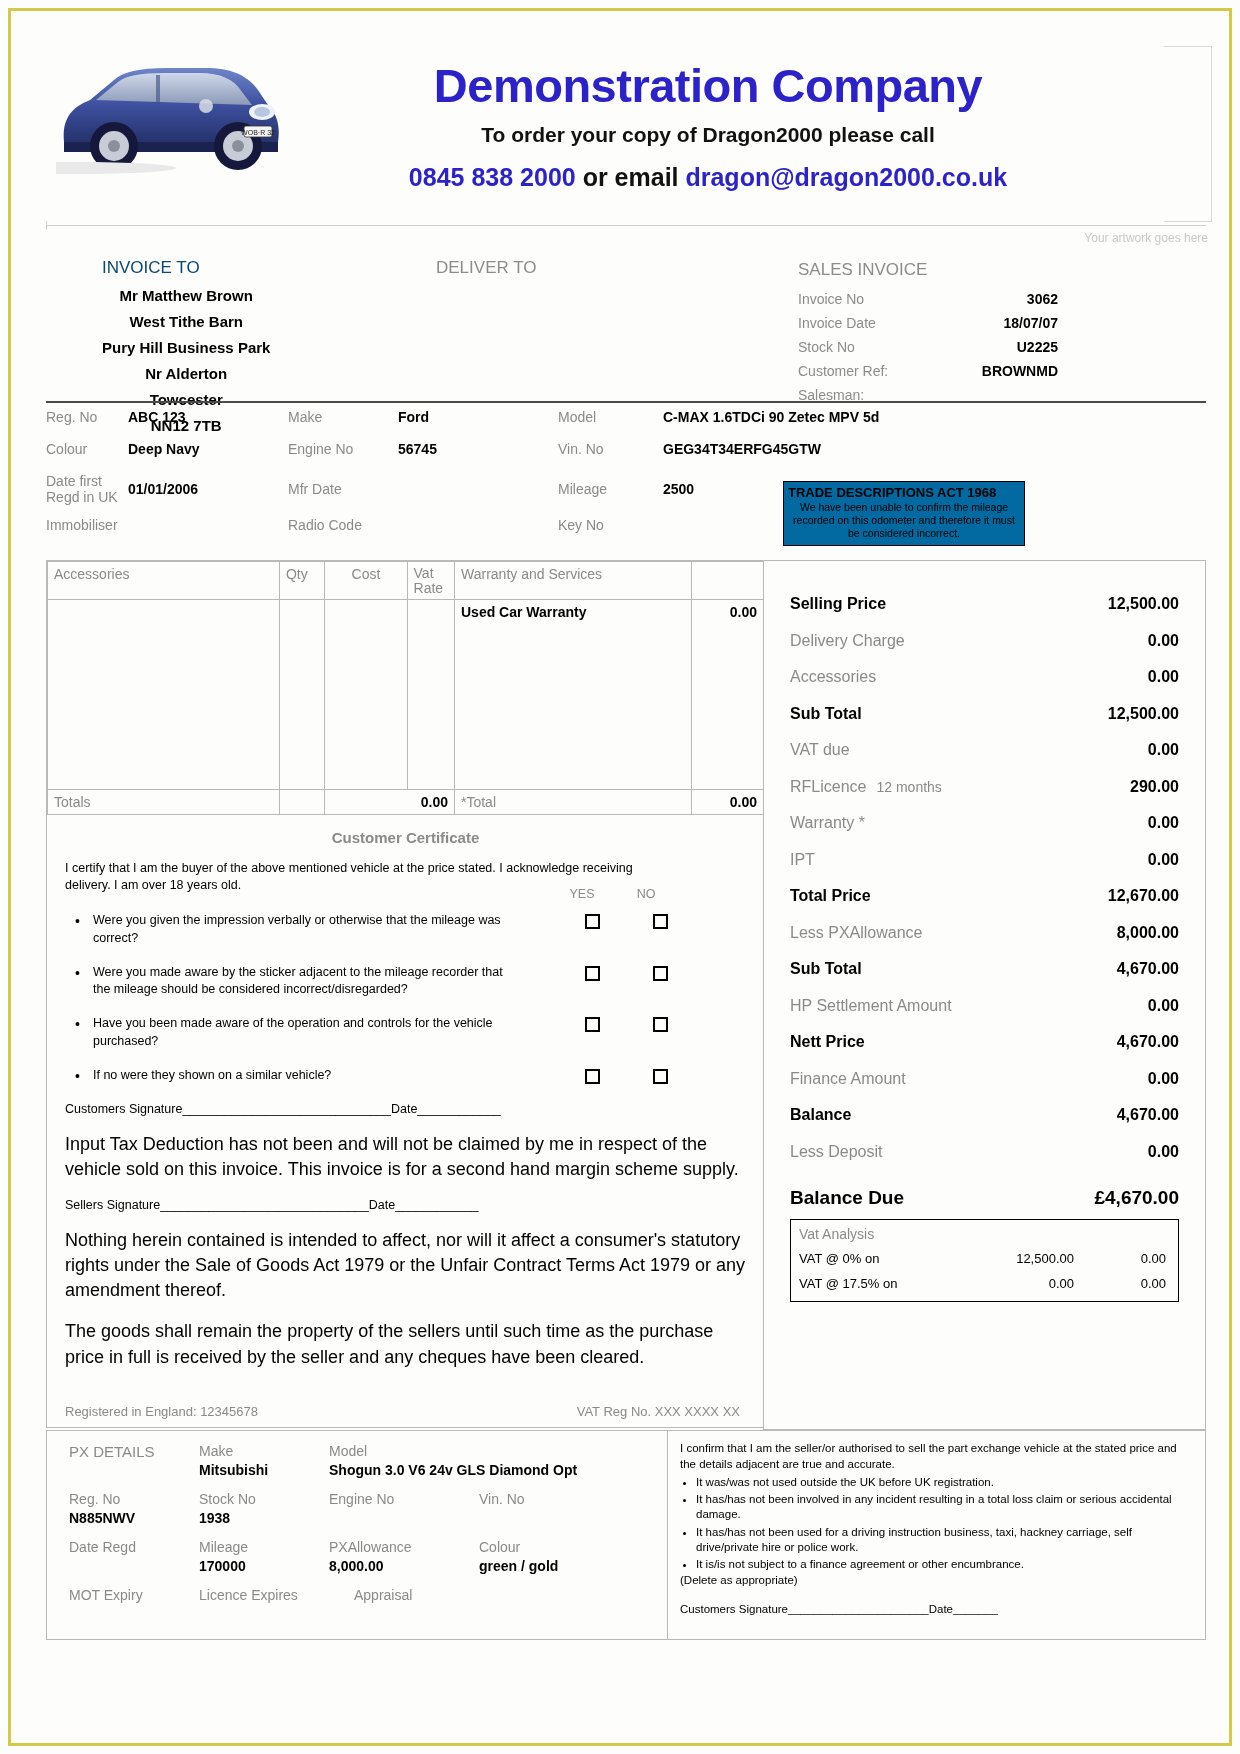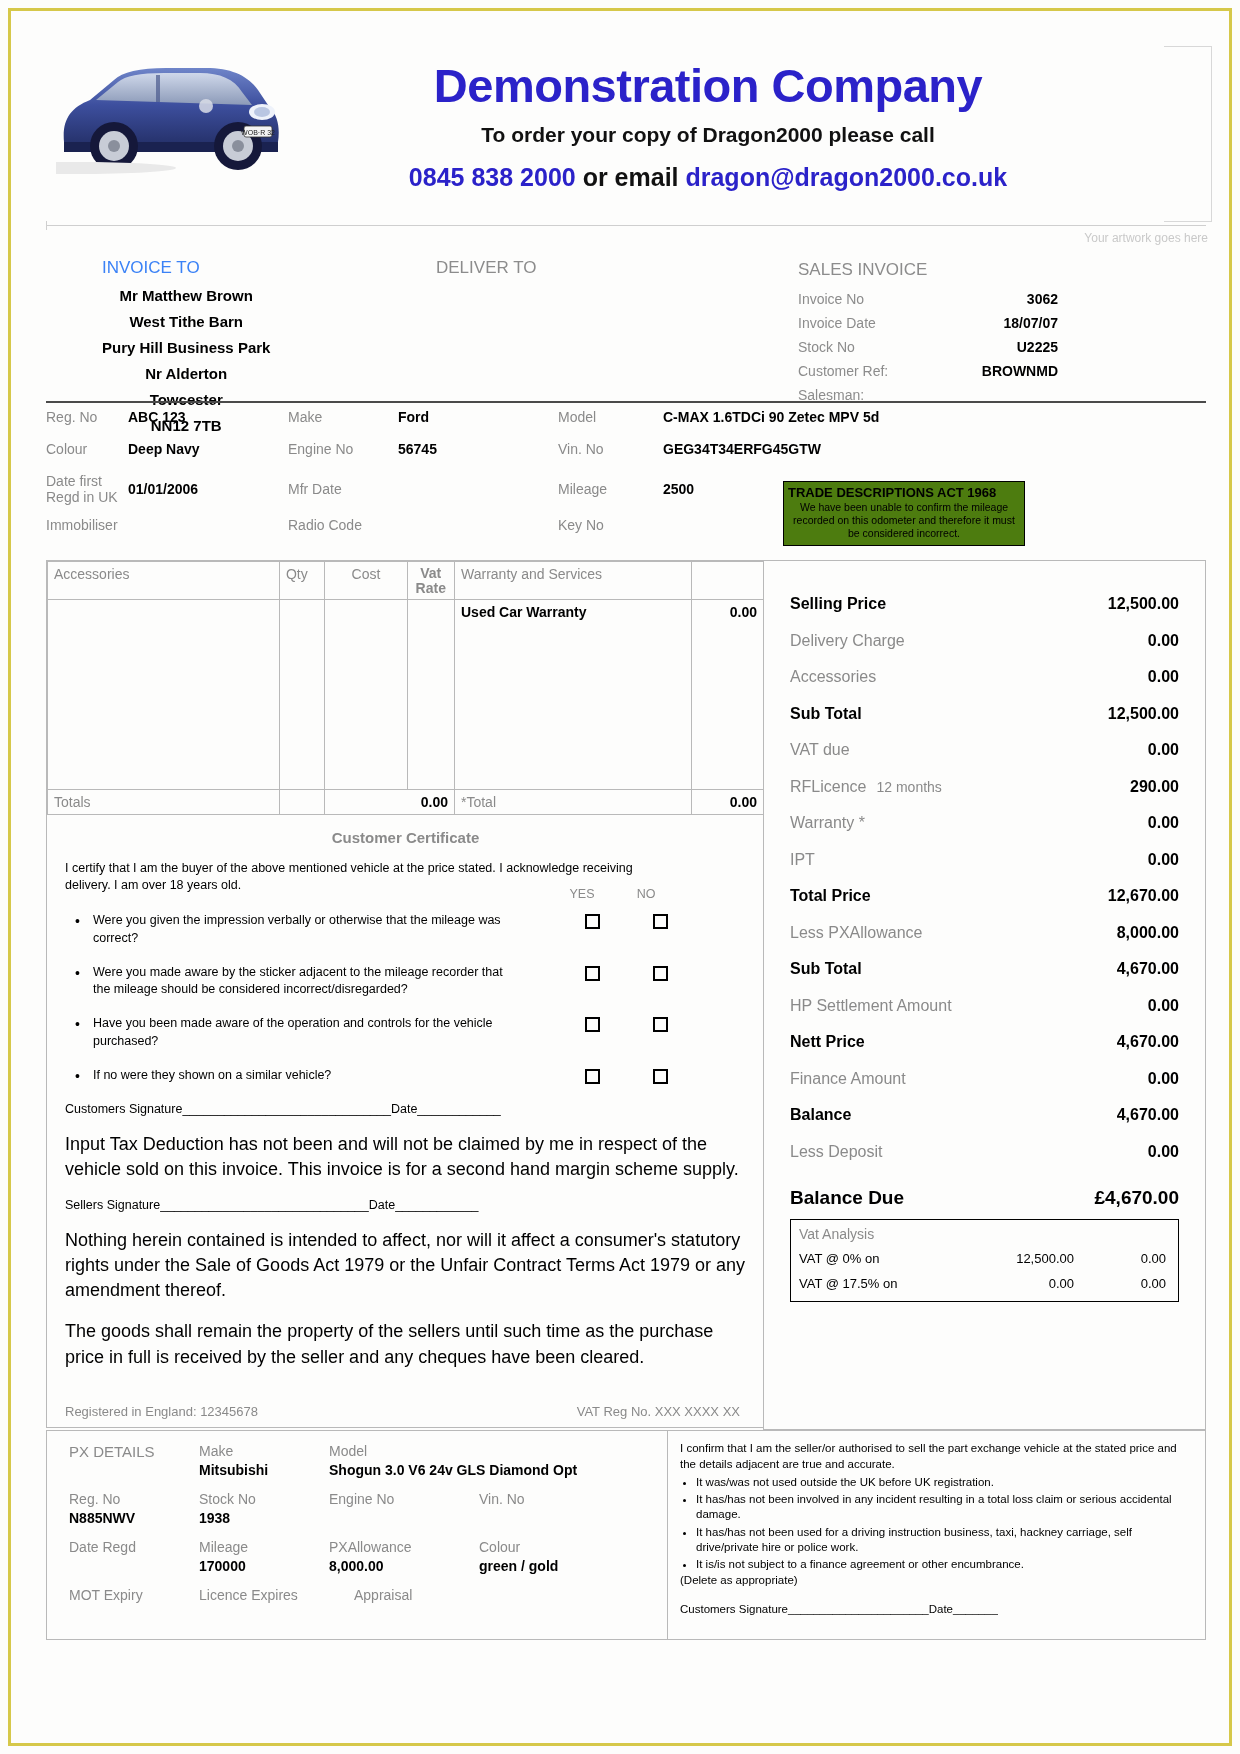--- a/index.html
+++ b/index.html
@@ -43,58 +43,58 @@
     background: #d8d8d8;
   }
   .artwork-bracket-top { position:absolute; right:10px; top:28px; width:48px; height:1px; background:#d8d8d8;}
   .artwork-bracket-bot { position:absolute; right:10px; top:203px; width:48px; height:1px; background:#d8d8d8;}
   .hr-top { position: absolute; left: 28px; top: 207px; width: 1160px; height: 1px; background: #cfcfcf; }
   .hr-top-tick { position:absolute; left:28px; top:203px; width:1px; height:9px; background:#cfcfcf;}
 
   
   .addr-area { position: absolute; left: 0; top: 212px; width: 1204px; height: 185px; }
   .invoice-to { position: absolute; left: 84px; top: 28px; }
-  .invoice-to .lbl { font-size: 17px; color: #3b82f6; }
+  .invoice-to .lbl { font-size: 17px; color: #0c4a6e; }
   .invoice-to .line { font-size: 15px; font-weight: bold; color: #000; margin-top: 9px; text-align: center; }
   .deliver-to { position: absolute; left: 418px; top: 28px; font-size: 17px; color: #8c8c8c; }
   .sales-inv { position: absolute; left: 780px; top: 30px; width: 260px; }
   .sales-inv .sihead { font-size: 17px; color: #8c8c8c; margin-bottom: 11px; }
   .si-row { display: flex; justify-content: space-between; font-size: 14px; margin-top: 8px; }
   .si-row .k { color: #8c8c8c; }
   .si-row .v { font-weight: bold; color: #000; }
 
   
   .veh { position: absolute; left: 28px; top: 383px; width: 1160px; }
   .veh-top-rule { width: 1160px; height: 2px; background: #4a4a4a; }
   .veh-grid { position: relative; padding-top: 6px; }
   .veh-row { display: flex; height: 32px; align-items: flex-start; }
   .vk { font-size: 14px; color: #8a8a8a; }
   .vv { font-size: 14px; font-weight: bold; color: #000; }
   .c1k { width: 82px; } .c1v { width: 160px; }
   .c2k { width: 110px; } .c2v { width: 160px; }
   .c3k { width: 105px; } .c3v { width: 350px; }
   .tda-box {
     position: absolute; left: 737px; top: 78px; width: 242px;
-    border: 1px solid #000; padding: 3px 4px 5px 4px; background: #4d7c0f;
+    border: 1px solid #000; padding: 3px 4px 5px 4px; background: #0369a1;
   }
   .tda-title { font-size: 13px; font-weight: bold; text-align: left; }
   .tda-body { font-size: 10.5px; text-align: center; line-height: 1.25; margin-top: 1px; }
 
   
   .lower { position: absolute; left: 28px; top: 542px; width: 1160px; height: 870px; }
   .left-panel { position: absolute; left: 0; top: 0; width: 717px; border-left: 1px solid #b9b9b9; border-top: 1px solid #b9b9b9; border-bottom:1px solid #b9b9b9; }
   .right-panel { position: absolute; left: 717px; top: 0; width: 443px; border-left: 1px solid #b9b9b9; border-right: 1px solid #b9b9b9; border-top:1px solid #b9b9b9; border-bottom:1px solid #b9b9b9; height: 870px;}
 
   
   table.acc { border-collapse: collapse; width: 717px; table-layout: fixed; }
   table.acc th, table.acc td { border: 1px solid #b9b9b9; font-size: 14px; padding: 4px 6px; vertical-align: top; }
   th.h-acc { width: 220px; text-align: left; color: #8a8a8a; font-weight: normal; }
   th.h-qty { width: 43px; text-align: left; color: #8a8a8a; font-weight: normal; }
   th.h-cost { width: 78px; text-align: center; color: #8a8a8a; font-weight: normal; }
-  th.h-vat { width: 45px; text-align: center; color: #8a8a8a; font-weight: bold; font-size: 11px; line-height: 1.05; }
+  th.h-vat { width: 45px; text-align: left; color: #8a8a8a; font-weight: normal; font-size: 11px; line-height: 1.05; }
   th.h-ws { width: 225px; text-align: left; color: #8a8a8a; font-weight: normal; }
   th.h-wsamt { width: 68px; }
   td.item-name { font-weight: bold; color: #000; }
   td.item-amt { text-align: right; font-weight: bold; }
   td.blank-tall { height: 190px; }
   tr.totals td { color: #8a8a8a; font-size: 14px; }
   tr.totals td.tot-label { color: #8a8a8a; }
   tr.totals td.tot-val { text-align: right; font-weight: bold; color: #000; }
   tr.totals td.tot-star { color: #8a8a8a; }
   tr.totals td.tot-star2 { text-align: right; font-weight: bold; color: #000; }

